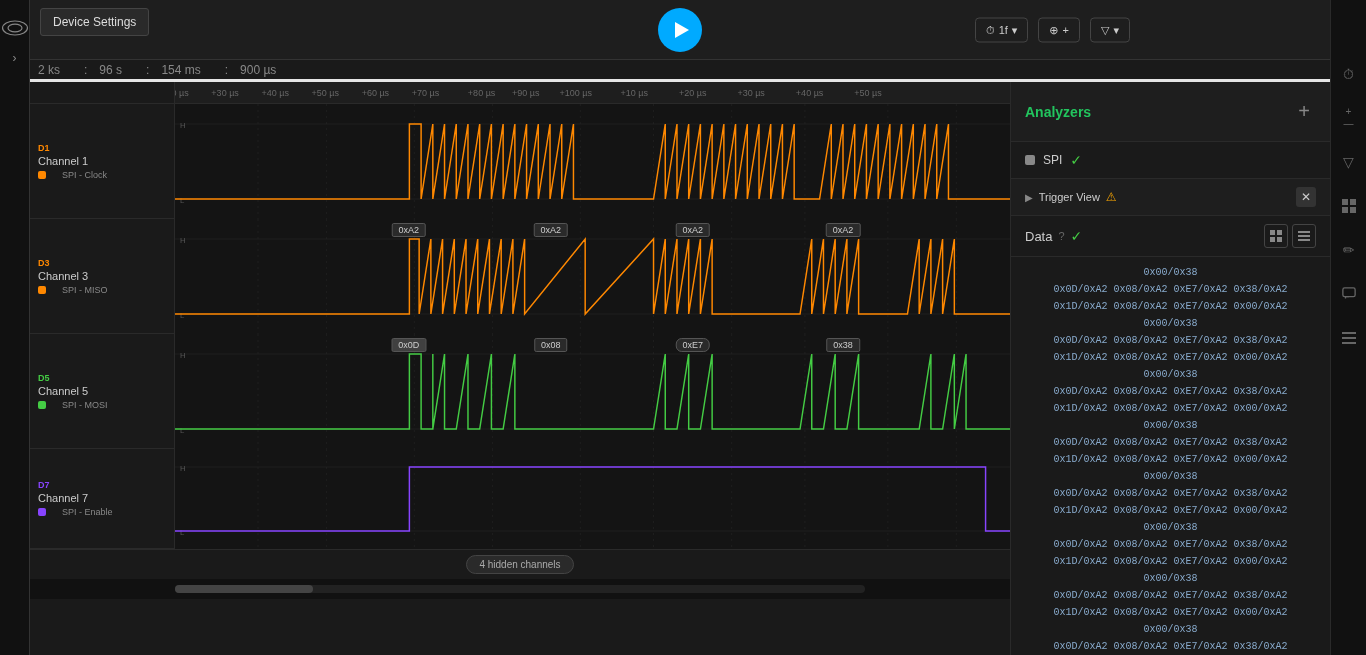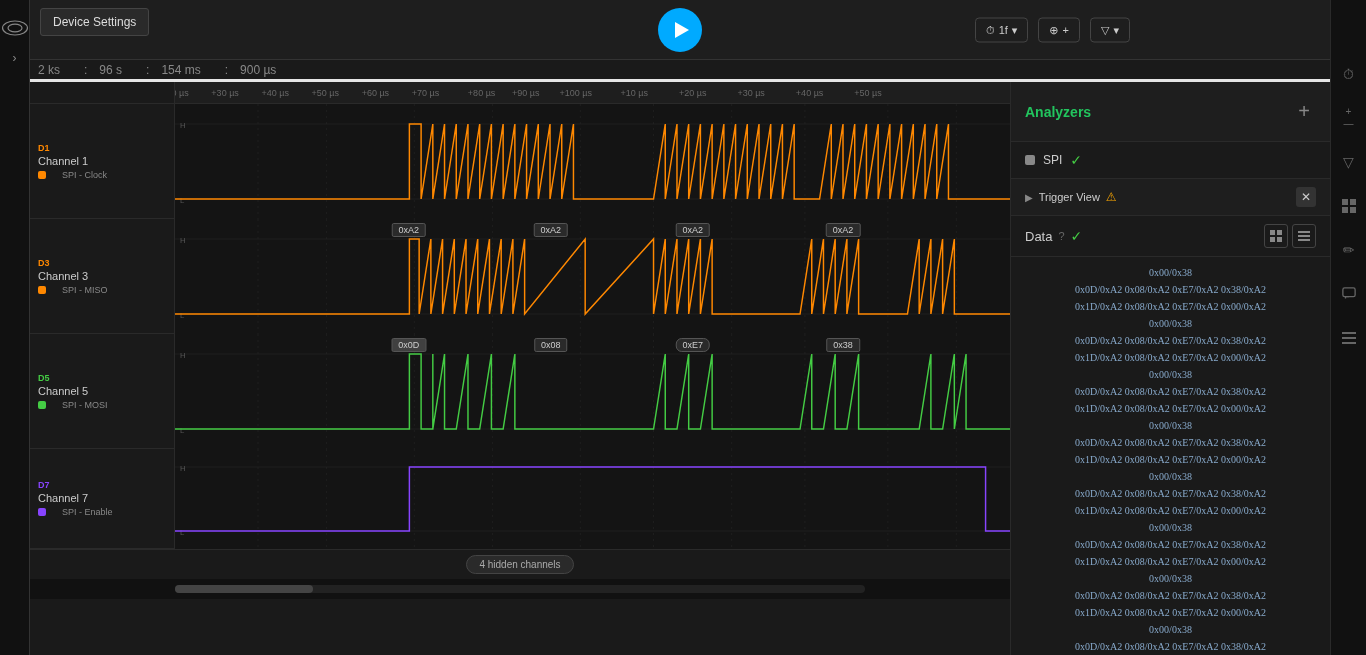--- a/index.html
+++ b/index.html
@@ -397,21 +397,21 @@
       align-items: center;
       justify-content: center;
     }
 
     .data-content {
       flex: 1;
       overflow-y: auto;
       padding: 8px 10px;
       font-size: 10px;
       color: #88aacc;
-      font-family: Liberation Serif, serif;
+      font-family: Liberation Mono, monospace;
       line-height: 1.6;
     }
     .data-content::-webkit-scrollbar {
       width: 6px;
     }
     .data-content::-webkit-scrollbar-track {
       background: #111;
     }
     .data-content::-webkit-scrollbar-thumb {
       background: #333;

